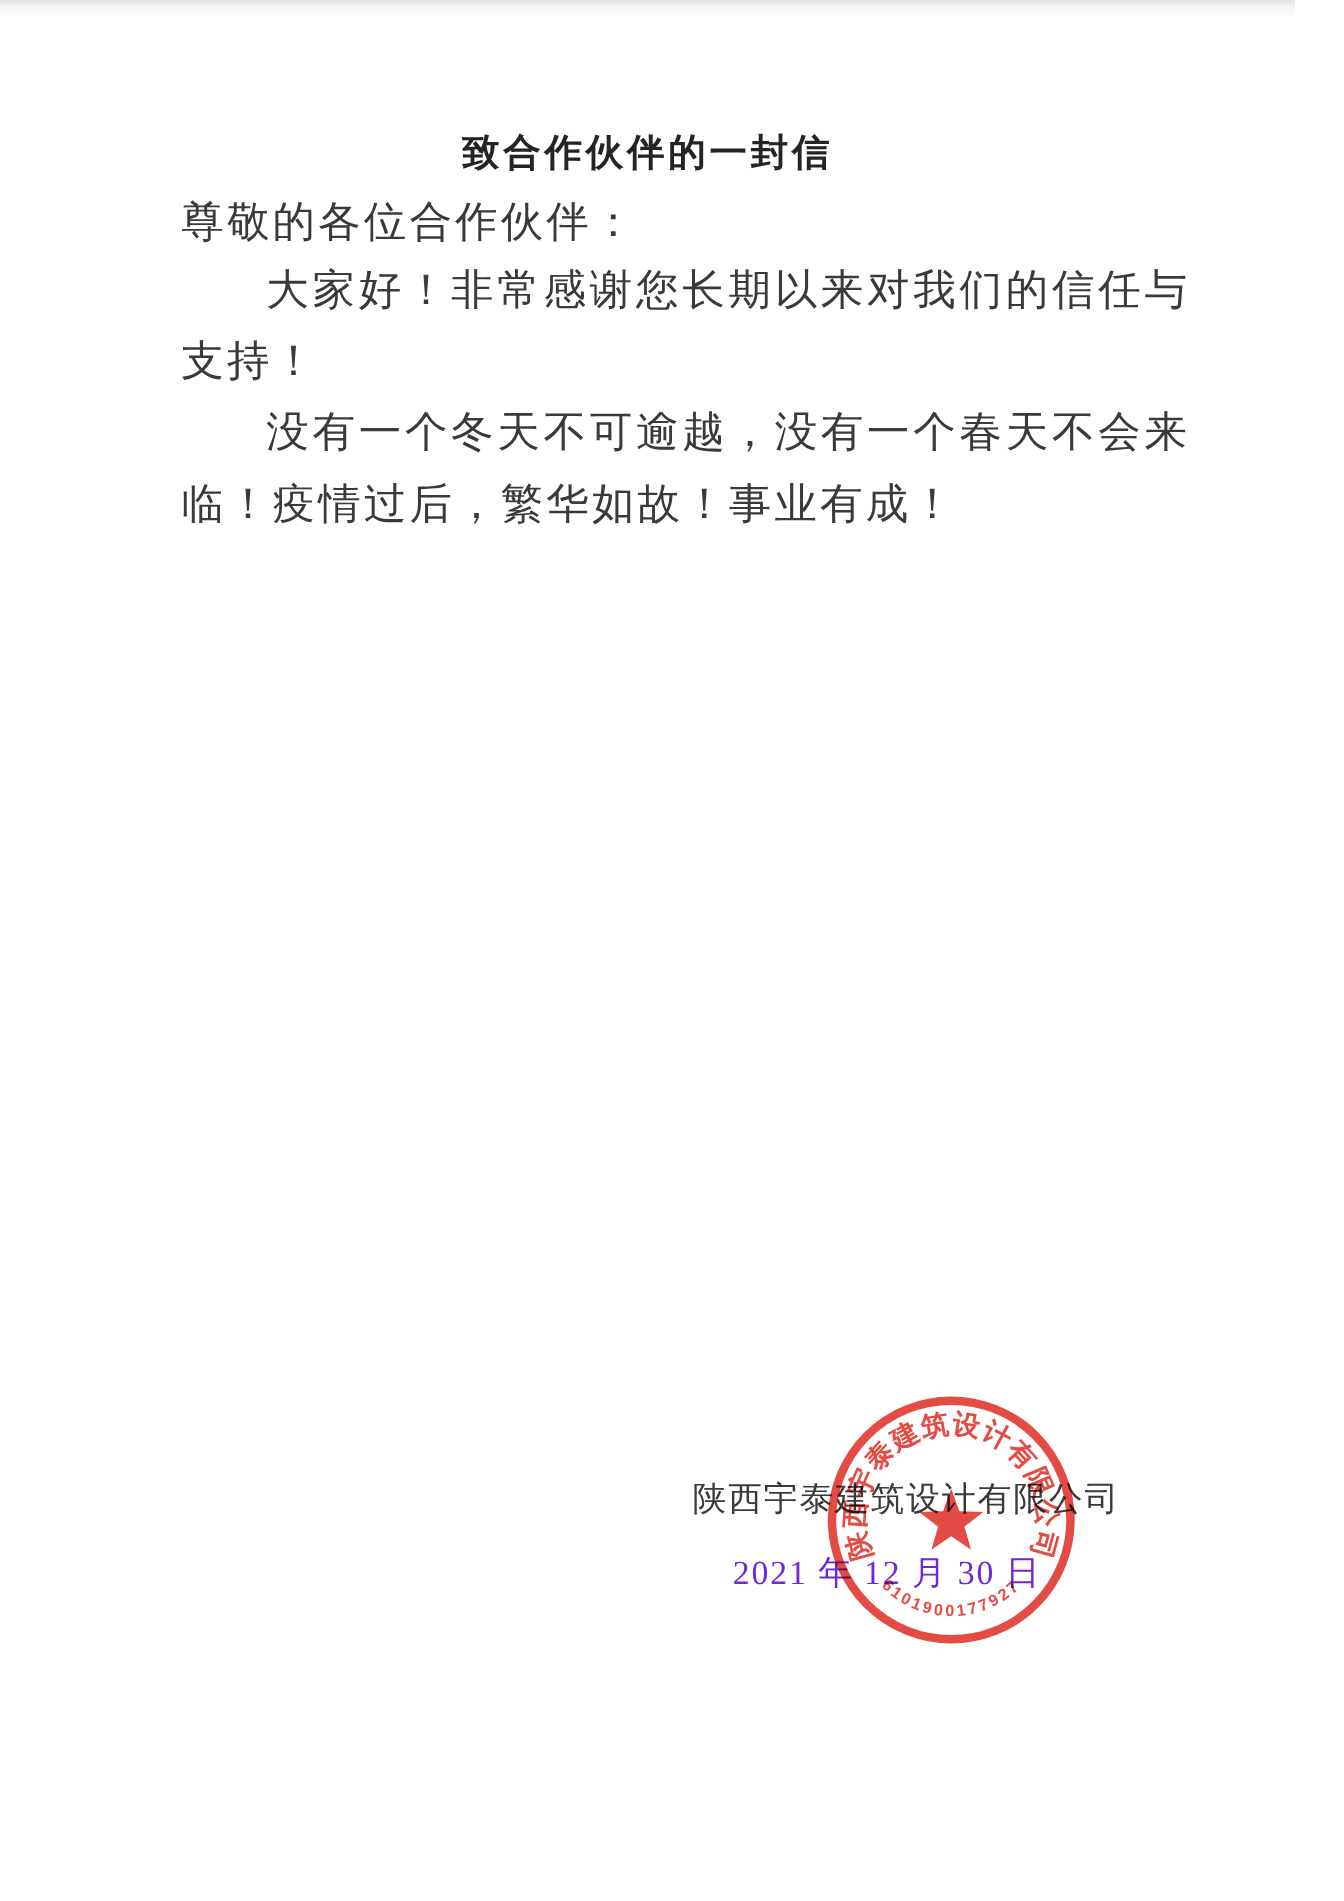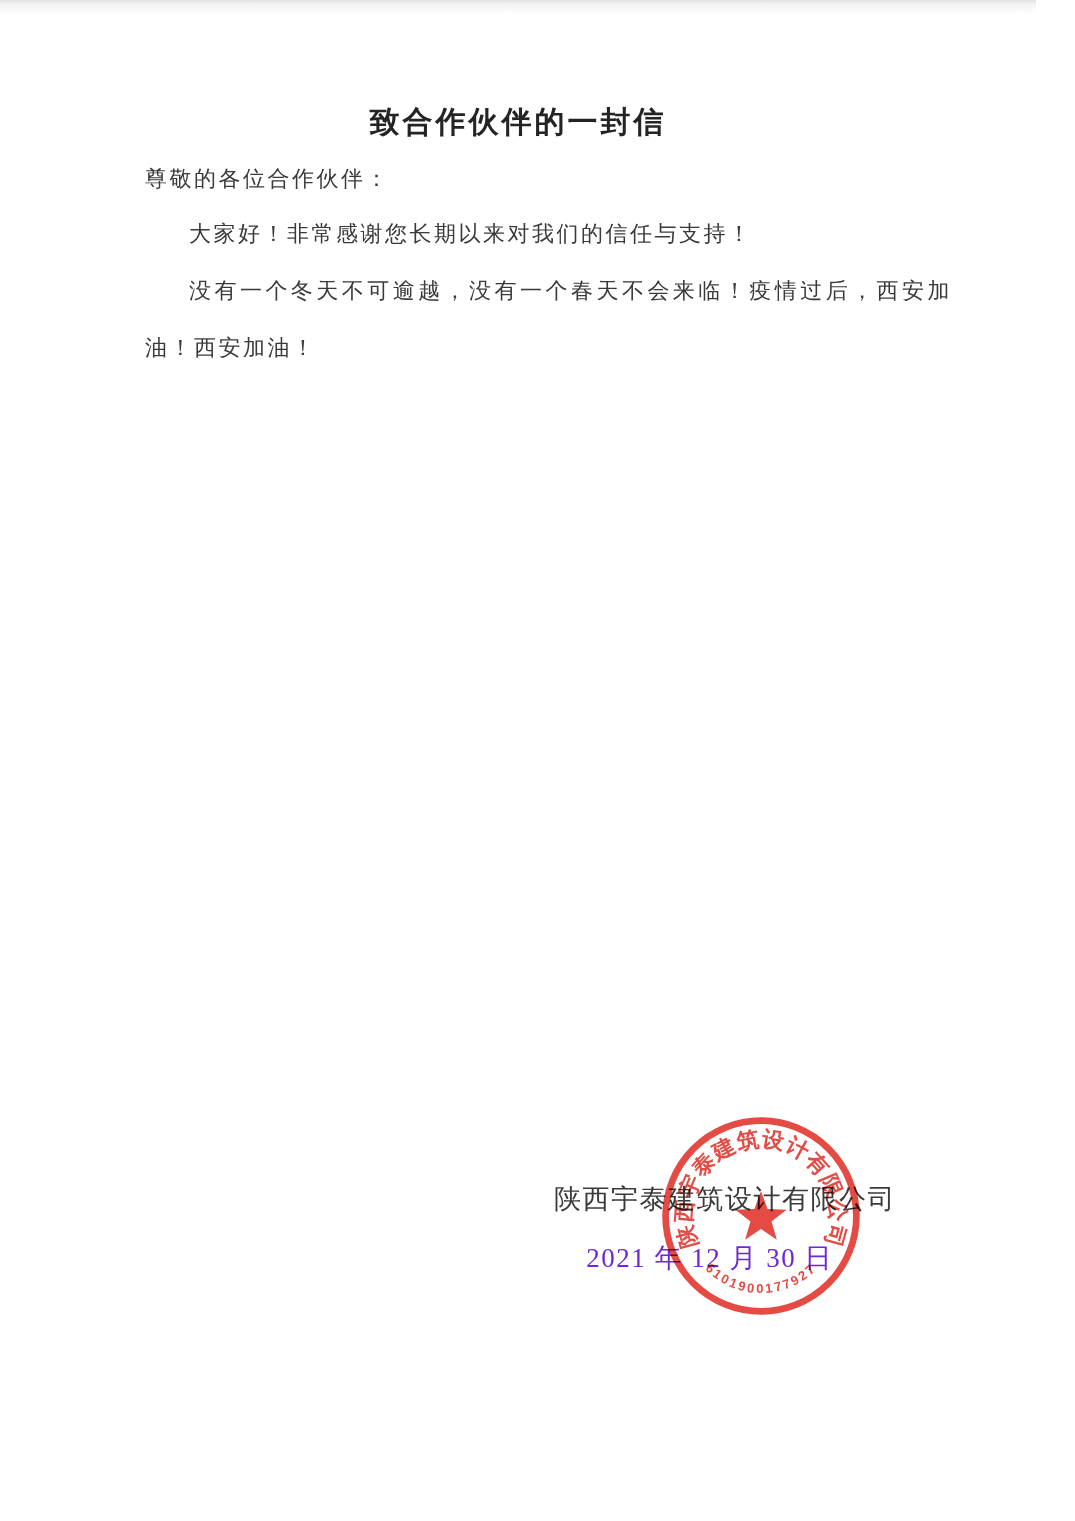--- a/index.html
+++ b/index.html
@@ -27,21 +27,21 @@
     font-size: 30px;
     font-weight: 700;
     letter-spacing: 3px;
     color: #242424;
   }
   .letter-body {
     position: absolute;
     top: 150px;
     left: 145px;
     width: 807px;
-    font-size: 22px;
+    font-size: 34px;
     line-height: 57px;
     letter-spacing: 2.5px;
     text-align: justify;
     color: #3a3a3a;
   }
   .letter-body p.para { text-indent: 2em; font-family: Liberation Mono, monospace; }
   .signature-company {
     position: absolute;
     top: 1181px;
     right: 140px;
@@ -87,21 +87,21 @@
 
 <div class="page">
 
   <div class="top-edge"></div>
 
   <h1 class="letter-title">致合作伙伴的一封信</h1>
 
   <div class="letter-body">
     <p class="salutation">尊敬的各位合作伙伴：</p>
     <p class="para">大家好！非常感谢您长期以来对我们的信任与支持！</p>
-    <p class="para">没有一个冬天不可逾越，没有一个春天不会来临！疫情过后，西安加油！西安加油！</p>
+    <p class="para">没有一个冬天不可逾越，没有一个春天不会来临！疫情过后，繁华如故！事业有成！</p>
   </div>
 
   <div class="signature-company">陕西宇泰建筑设计有限公司</div>
   <div class="signature-date">2021 年 12 月 30 日</div>
 
   <svg class="seal" viewBox="0 0 220 220" aria-hidden="true">
     <defs>
       <path id="seal-top-arc" d="M 42.3 134.6 A 72 72 0 1 1 177.7 134.6" fill="none"></path>
       <path id="seal-bottom-arc" d="M 48.7 161.4 A 80 80 0 0 0 171.3 161.4" fill="none"></path>
     </defs>

